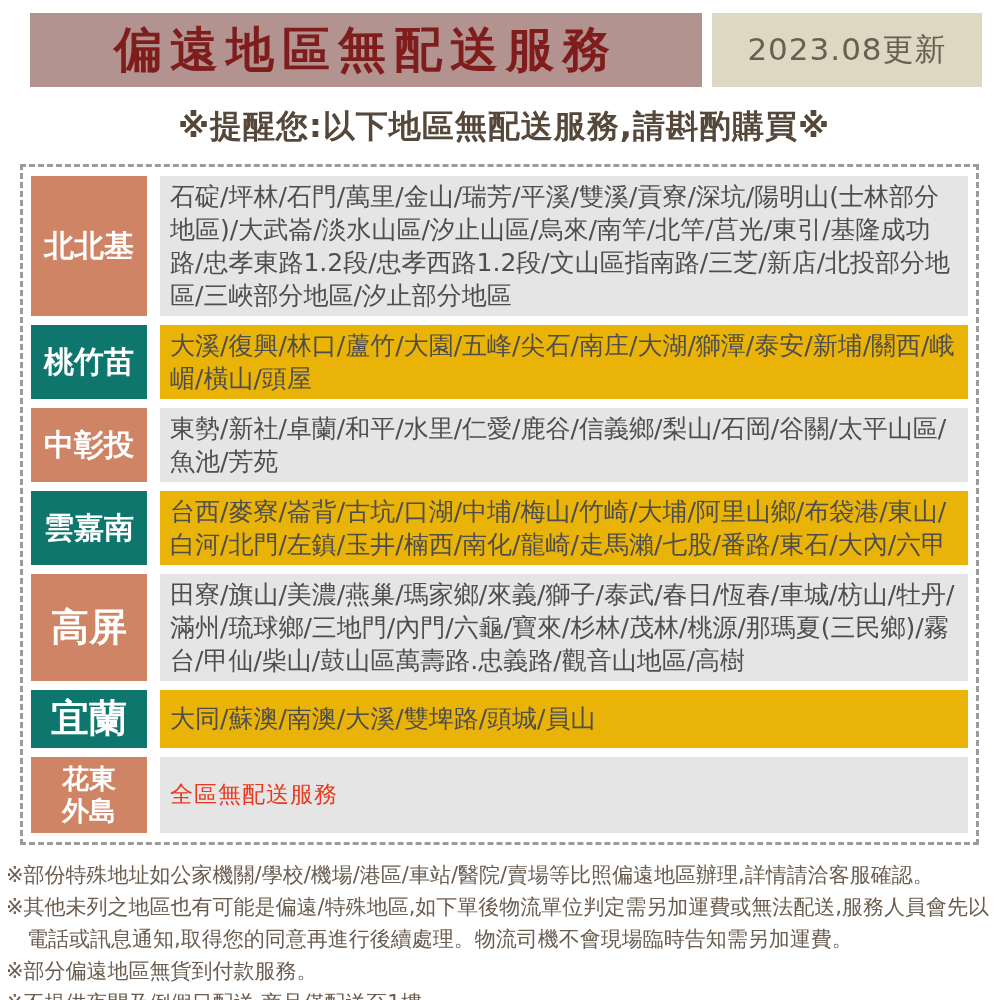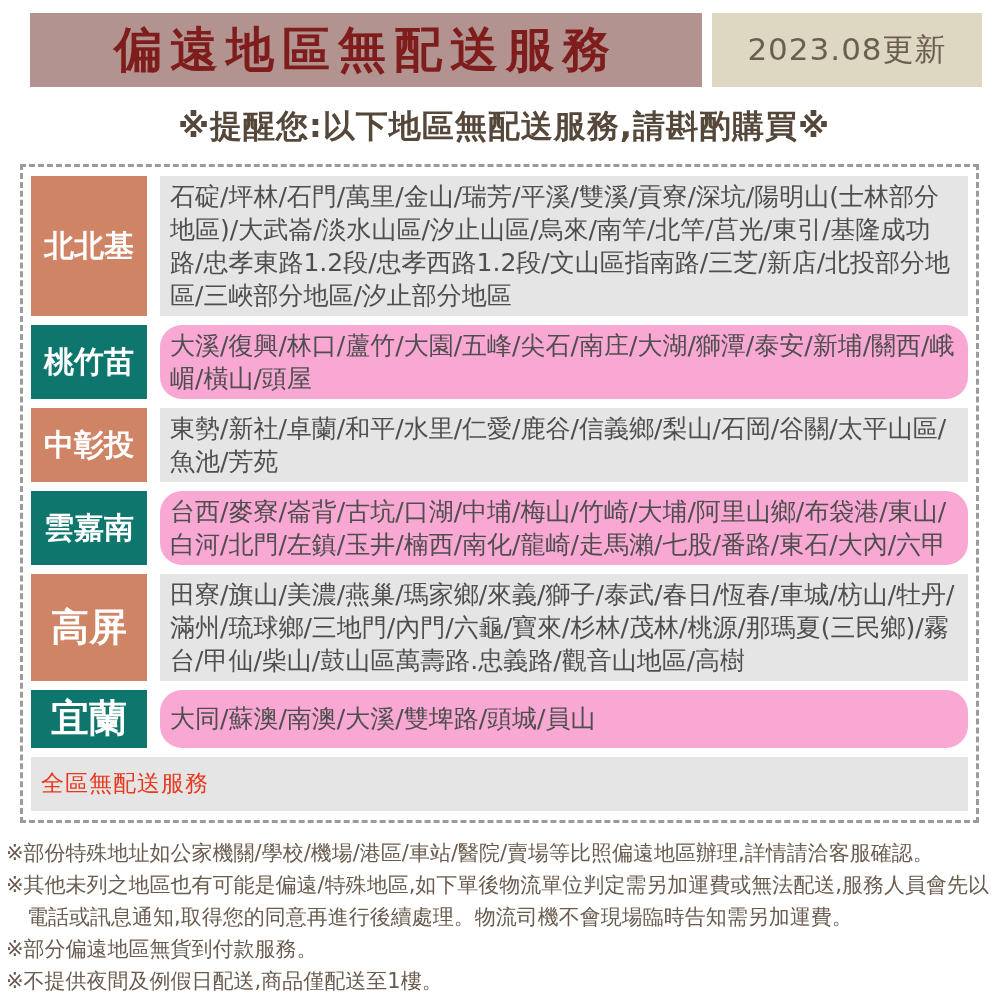--- a/index.html
+++ b/index.html
@@ -84,21 +84,21 @@
   .row-content {
     flex: 1;
     display: flex;
     align-items: center;
     font-size: 25px;
     line-height: 33px;
     color: #4e4e4e;
     padding: 4px 10px;
   }
   .pink { background: #e5e5e5; }
-  .mint { background: #f9a8d4; border-radius: 22px; }
+  .mint { background: #eab308; }
   .row-content.alert {
     color: #e8391f;
     font-size: 23px;
     letter-spacing: 1px;
   }
 
   
   .notes {
     margin: 14px 6px 0 6px;
     color: #6a5c4f;
@@ -148,20 +148,22 @@
       <div class="region-label salmon big">高屏</div>
       <div class="row-content pink">田寮/旗山/美濃/燕巢/瑪家鄉/來義/獅子/泰武/春日/恆春/車城/枋山/牡丹/滿州/琉球鄉/三地門/內門/六龜/寶來/杉林/茂林/桃源/那瑪夏(三民鄉)/霧台/甲仙/柴山/鼓山區萬壽路.忠義路/觀音山地區/高樹</div>
     </div>
 
     <div class="row">
       <div class="region-label teal big">宜蘭</div>
       <div class="row-content mint">大同/蘇澳/南澳/大溪/雙埤路/頭城/員山</div>
     </div>
 
     <div class="row">
+      <div class="region-label salmon small">花東
+外島</div>
       <div class="row-content pink alert">全區無配送服務</div>
     </div>
 
   </div>
 
   <div class="notes">
     <p class="note">※部份特殊地址如公家機關/學校/機場/港區/車站/醫院/賣場等比照偏遠地區辦理,詳情請洽客服確認。</p>
     <p class="note">※其他未列之地區也有可能是偏遠/特殊地區,如下單後物流單位判定需另加運費或無法配送,服務人員會先以電話或訊息通知,取得您的同意再進行後續處理。物流司機不會現場臨時告知需另加運費。</p>
     <p class="note">※部分偏遠地區無貨到付款服務。</p>
     <p class="note">※不提供夜間及例假日配送,商品僅配送至1樓。</p>

